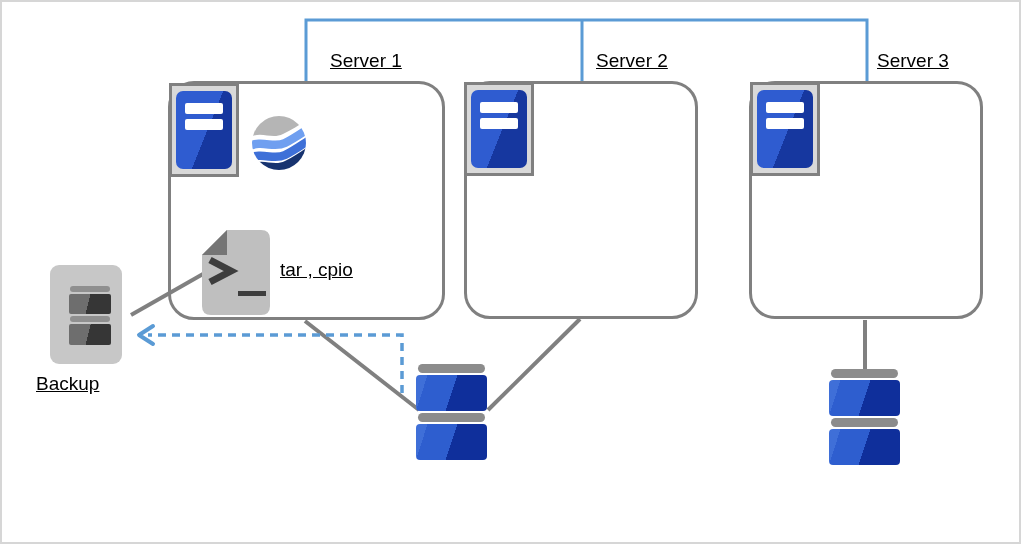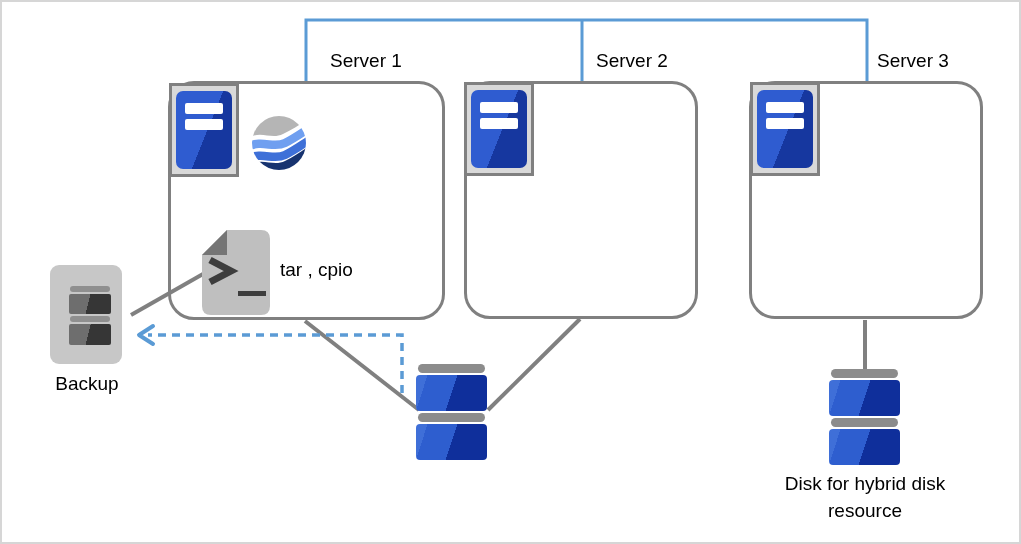--- a/index.html
+++ b/index.html
@@ -26,22 +26,22 @@
   .disk-pill{width:67px;height:9px;border-radius:5px;background:#8c8c8c;}
   .disk-box{width:71px;height:36px;border-radius:4px;
             background:linear-gradient(108deg,#3f6fd8 14%,#2e5ecf 14% 50%,#0f2f9b 50%);}
 
   
   .backup{width:72px;height:99px;background:#c7c7c7;border-radius:9px;position:relative;}
   .bk-bar{position:absolute;left:20px;width:40px;height:6px;background:#8f8f8f;border-radius:3px;}
   .bk-slot{position:absolute;left:19px;width:42px;border-radius:2px;
            background:linear-gradient(104deg,#6e6e6e 46%,#363636 46%);}
 
-  .label{position:absolute;font-size:19px;line-height:26px;color:#000;white-space:nowrap;}
-  .center{text-align:center;white-space:normal;}
+  .label{position:absolute;font-size:19px;line-height:26px;color:#000;white-space:nowrap;text-decoration:underline;}
+  .center{white-space:normal;}
 </style>
 </head>
 <body>
 
 <div class="canvas">
 
   <svg class="layer z0" viewBox="0 0 1021 544" xmlns="http://www.w3.org/2000/svg">
     <path d="M304,80 L304,18 L865,18 L865,80 M580,18 L580,80" fill="none" stroke="#5b9bd5" stroke-width="3"></path>
   </svg>
 
@@ -124,18 +124,14 @@
   <div class="label center z4" style="left:332px;top:468px;width:240px;line-height:27px">
   </div>
 
   <div class="disk abs z3" style="left:827px;top:367px">
     <div class="disk-pill"></div>
     <div class="disk-box"></div>
     <div class="disk-pill"></div>
     <div class="disk-box"></div>
   </div>
 
-  <div class="label center z4" style="left:763px;top:468px;width:200px;line-height:27px">
-    <div>Disk for hybrid disk</div>
-    <div>resource</div>
-  </div>
 
 </div>
 
 </body></html>

